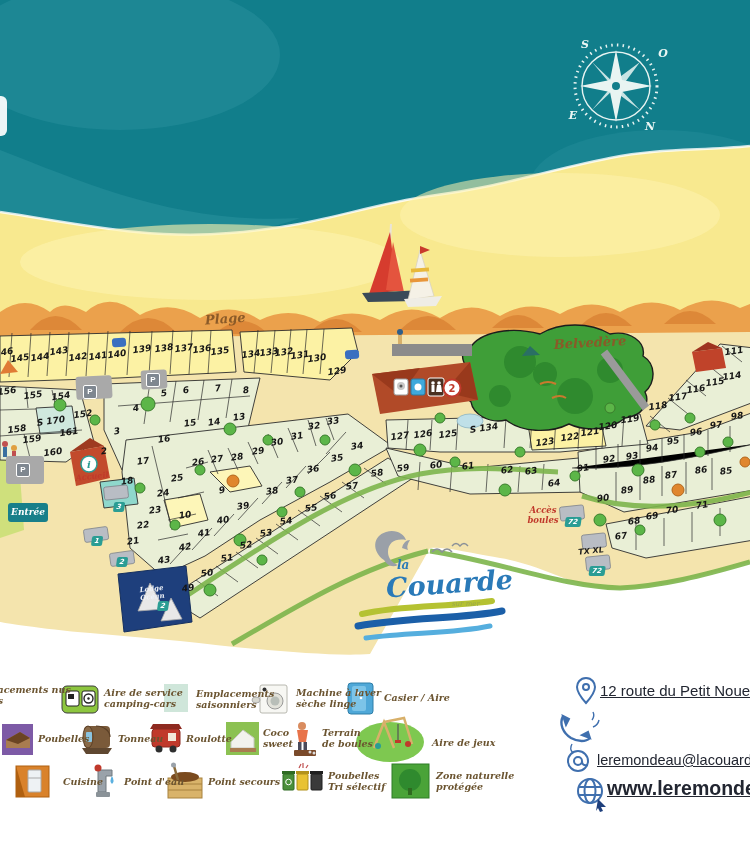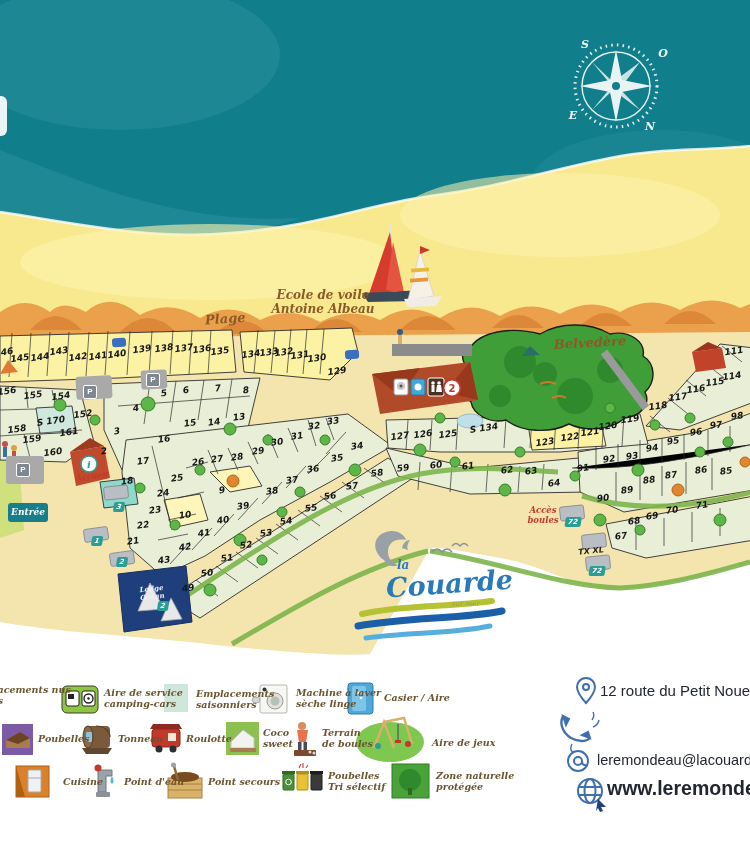--- a/index.html
+++ b/index.html
@@ -31,21 +31,21 @@
   .sign-entree{position:absolute;left:8px;top:503px;width:40px;height:19px;background:#187f8a;border-radius:3px;
          color:#fff;font-family:"DejaVu Serif",serif;font-style:italic;font-weight:bold;font-size:9px;
          text-align:center;line-height:19px;}
   .leg-txt{position:absolute;font:italic bold 9.5px "DejaVu Serif",serif;color:#6b5430;
            white-space:pre-line;line-height:11px;}
   
   .logo-la{position:absolute;left:397px;top:558px;color:#2a7ab8;font:italic bold 12px "DejaVu Serif",serif;}
   .logo-name{position:absolute;left:386px;top:568px;color:#2a7ab8;font:italic bold 27px "DejaVu Serif",serif;transform:rotate(-4deg);}
   .logo-sub{position:absolute;left:452px;top:600px;color:#9aa84a;font:italic 7px "DejaVu Serif",serif;}
   
-  .c-txt{position:absolute;color:#222631;white-space:nowrap;}
+  .c-txt{position:absolute;color:#222631;white-space:nowrap;text-decoration:underline;}
   .c-address{left:600px;top:682px;font-size:15px;}
   .c-phone{left:597px;top:711px;font-size:21px;font-weight:bold;letter-spacing:.5px;}
   .c-email{left:597px;top:752px;font-size:14.5px;}
   .c-web{left:607px;top:777px;font-size:19.5px;font-weight:bold;}
 </style>
 </head>
 <body>
 
 <div class="stage">
 
@@ -429,24 +429,20 @@
         <line x1="578" y1="787" x2="602" y2="787"></line>
         <line x1="578" y1="795" x2="602" y2="795"></line>
         <path d="M598,799 L606,807 L601,807 L603,811 L600,812 L598,808 L596,811 Z" fill="#1e3f7c" stroke="none"></path>
       </g>
     </g>
   </svg>
 
   <div id="overlay">
 
     <div class="script lbl-plage">Plage</div>
-    <div class="script lbl-ecole">
-      <div>Ecole de voile</div>
-      <div>Antoine Albeau</div>
-    </div>
     <div class="script lbl-belv">Belvedère</div>
     <div class="script lbl-acces">
       <div>Accès</div>
       <div>boules</div>
     </div>
     <div class="script lbl-accueil">Accueil</div>
     <div class="script lbl-lodge">
       <div>Lodge</div>
       <div>Océan</div>
     </div>

